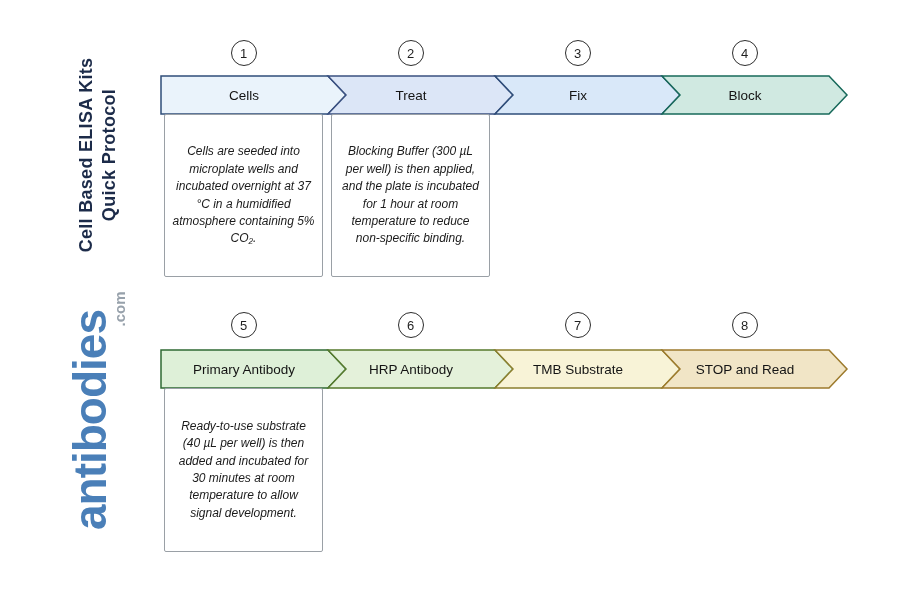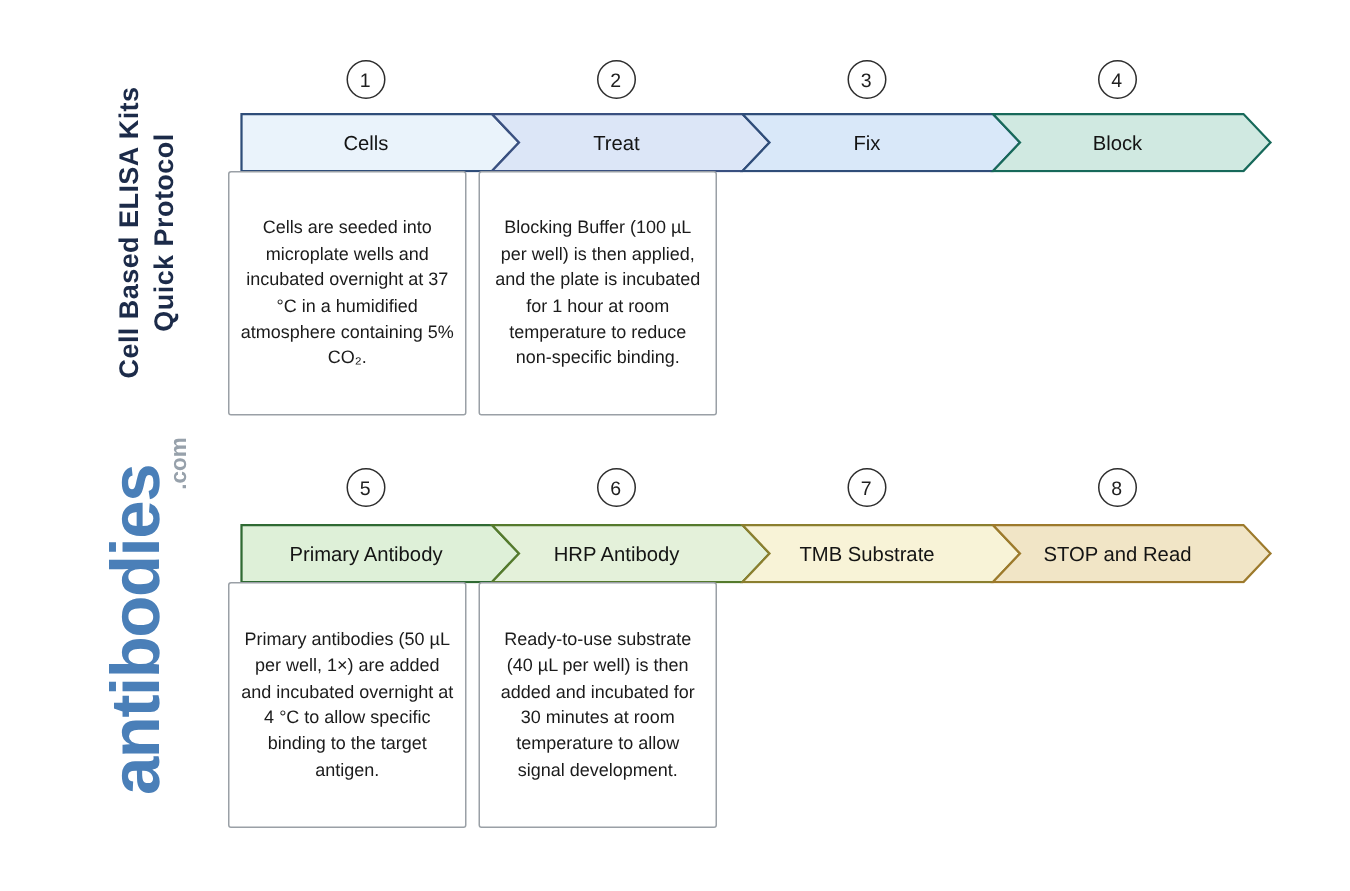--- a/index.html
+++ b/index.html
@@ -28,21 +28,21 @@
   
   .row-badges{position:absolute;left:160px;width:689px;display:flex;}
   .bcol{width:167px;display:flex;justify-content:center;}
   .badge{
     width:26px;height:26px;border:1.6px solid #2d2d2d;border-radius:50%;
     display:flex;align-items:center;justify-content:center;
     font-size:13px;color:#1f1f1f;background:#fff;box-sizing:border-box;
   }
   .row-arrows{position:absolute;left:160px;display:block;}
   .arrow-label{font-size:13.5px;fill:#141414;}
-  .row-boxes{position:absolute;left:148px;width:689px;display:flex;}
+  .row-boxes{position:absolute;left:160px;width:689px;display:flex;font-style:italic;}
   .boxcol{width:167px;display:flex;justify-content:center;}
   .descbox{
     width:159px;height:100%;box-sizing:border-box;background:#ffffff;
     border:1px solid #9aa0a6;border-radius:2px;
     display:flex;align-items:center;justify-content:center;
     padding:8px 7px;overflow:hidden;
   }
   .desc{font-size:12px;line-height:1.45;color:#1b1b1b;text-align:center;}
   .r1-badges{top:40px;} .r2-badges{top:312px;}
   .r1-arrows{top:75px;} .r2-arrows{top:349px;}
@@ -87,21 +87,21 @@
   </svg>
 
   <div class="row-boxes r1-boxes">
     <div class="boxcol">
         <div class="descbox">
           <div class="desc">Cells are seeded into microplate wells and incubated overnight at 37 °C in a humidified atmosphere containing 5% CO₂.</div>
         </div>
       </div>
     <div class="boxcol">
         <div class="descbox">
-          <div class="desc">Blocking Buffer (100 µL per well) is then applied, and the plate is incubated for 1 hour at room temperature to reduce non-specific binding.</div>
+          <div class="desc">Blocking Buffer (300 µL per well) is then applied, and the plate is incubated for 1 hour at room temperature to reduce non-specific binding.</div>
         </div>
       </div>
   </div>
 
   <div class="row-badges r2-badges">
     <div class="bcol">
         <div class="badge">5</div>
       </div>
     <div class="bcol">
         <div class="badge">6</div>
@@ -121,23 +121,18 @@
     <polygon points="502,1 669,1 687,20 669,39 502,39 520,20" stroke-width="1.5" fill="#f1e5c6" stroke="#9d7a2c"></polygon>
     <text class="arrow-label" x="84" y="25" text-anchor="middle">Primary Antibody</text>
     <text class="arrow-label" x="251" y="25" text-anchor="middle">HRP Antibody</text>
     <text class="arrow-label" x="418" y="25" text-anchor="middle">TMB Substrate</text>
     <text class="arrow-label" x="585" y="25" text-anchor="middle">STOP and Read</text>
   </svg>
 
   <div class="row-boxes r2-boxes">
     <div class="boxcol">
         <div class="descbox">
-          <div class="desc">Primary antibodies (50 µL per well, 1×) are added and incubated overnight at 4 °C to allow specific binding to the target antigen.</div>
-        </div>
-      </div>
-    <div class="boxcol">
-        <div class="descbox">
           <div class="desc">Ready-to-use substrate (40 µL per well) is then added and incubated for 30 minutes at room temperature to allow signal development.</div>
         </div>
       </div>
   </div>
 
 </div>
 
 </body></html>

